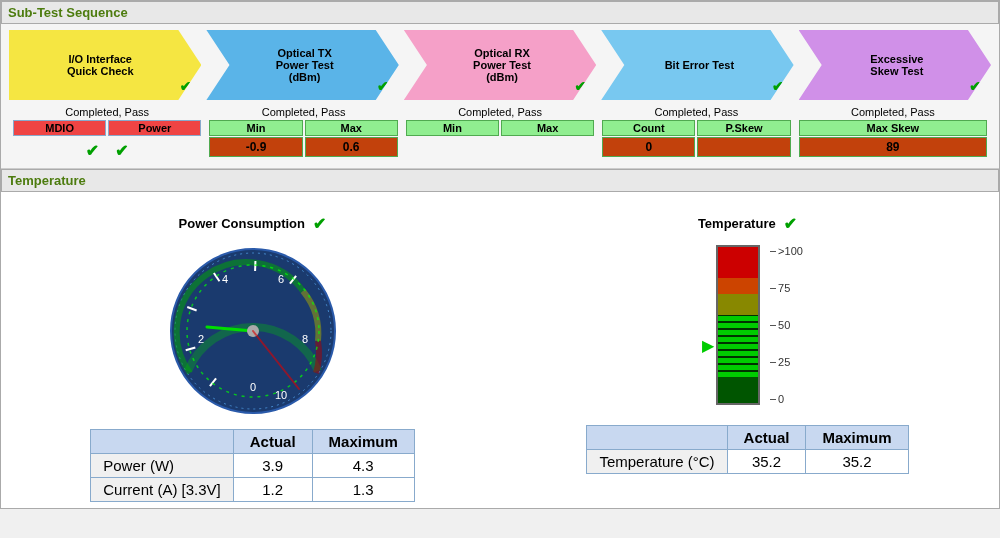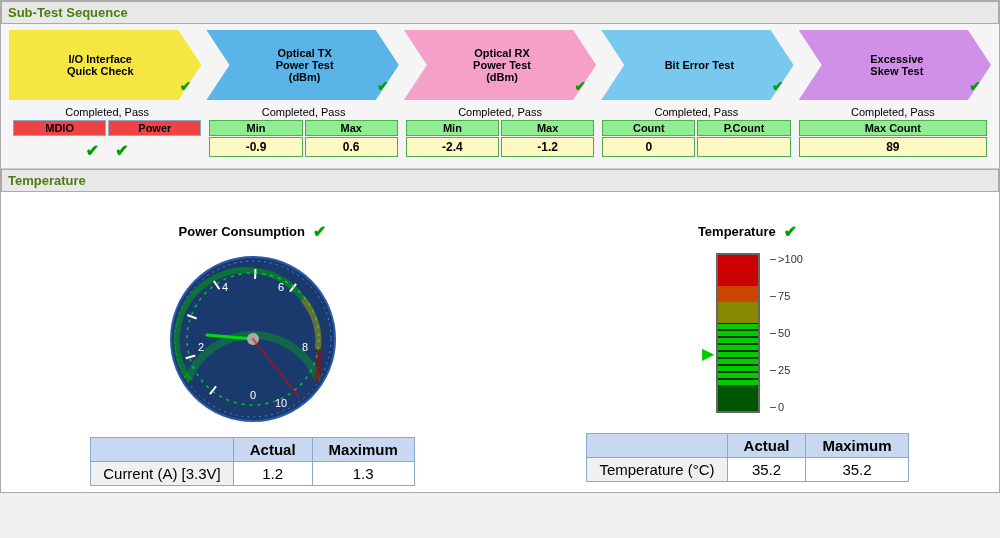--- a/index.html
+++ b/index.html
@@ -115,42 +115,42 @@
     .data-values {
       display: flex;
       width: 100%;
       gap: 2px;
       padding: 0 4px;
       margin-top: 1px;
     }
     .data-value {
       flex: 1;
       text-align: center;
-      background: #fef9c3;
+      background: #c2410c;
       border: 1px solid #50aa50;
       font-size: 12px;
       font-weight: bold;
       padding: 2px 2px;
       color: #000;
     }
     .check-icon {
       color: #00a000;
       font-size: 16px;
       font-weight: bold;
     }
 
     
     .monitoring-section {
       padding: 6px 8px;
       background: #fff;
     }
     .monitoring-content {
       display: flex;
       gap: 8px;
-      margin-top: 24px;
+      margin-top: 16px;
     }
     .power-panel {
       flex: 1;
       display: flex;
       flex-direction: column;
       align-items: center;
     }
     .temp-panel {
       flex: 1;
       display: flex;
@@ -301,40 +301,36 @@
           <div class="data-value">-0.9</div>
           <div class="data-value">0.6</div>
         </div>
       </div>
 
       <div class="data-group">
         <div class="data-headers">
           <div class="data-header green">Min</div>
           <div class="data-header green">Max</div>
         </div>
-        <div class="data-values">
-          <div class="data-value">-2.4</div>
-          <div class="data-value">-1.2</div>
-        </div>
       </div>
 
       <div class="data-group">
         <div class="data-headers">
           <div class="data-header green">Count</div>
-          <div class="data-header green">P.Count</div>
+          <div class="data-header green">P.Skew</div>
         </div>
         <div class="data-values">
           <div class="data-value">0</div>
           <div class="data-value">&nbsp;</div>
         </div>
       </div>
 
       <div class="data-group">
         <div class="data-headers" style="padding: 0 4px;">
-          <div class="data-header green" style="flex:1;">Max Count</div>
+          <div class="data-header green" style="flex:1;">Max Skew</div>
         </div>
         <div class="data-values" style="padding: 0 4px;">
           <div class="data-value" style="flex:1;">89</div>
         </div>
       </div>
 
     </div>
   </div>
 
   <div class="section-header">
@@ -393,20 +389,25 @@
 
         <table class="data-table" style="margin-top:8px;">
           <thead>
             <tr>
               <th></th>
               <th>Actual</th>
               <th>Maximum</th>
             </tr>
           </thead>
           <tbody>
+            <tr>
+              <td>Power (W)</td>
+              <td>3.9</td>
+              <td>4.3</td>
+            </tr>
             <tr>
               <td>Current (A) [3.3V]</td>
               <td>1.2</td>
               <td>1.3</td>
             </tr>
           </tbody>
         </table>
       </div>
 
       <div class="temp-panel">

